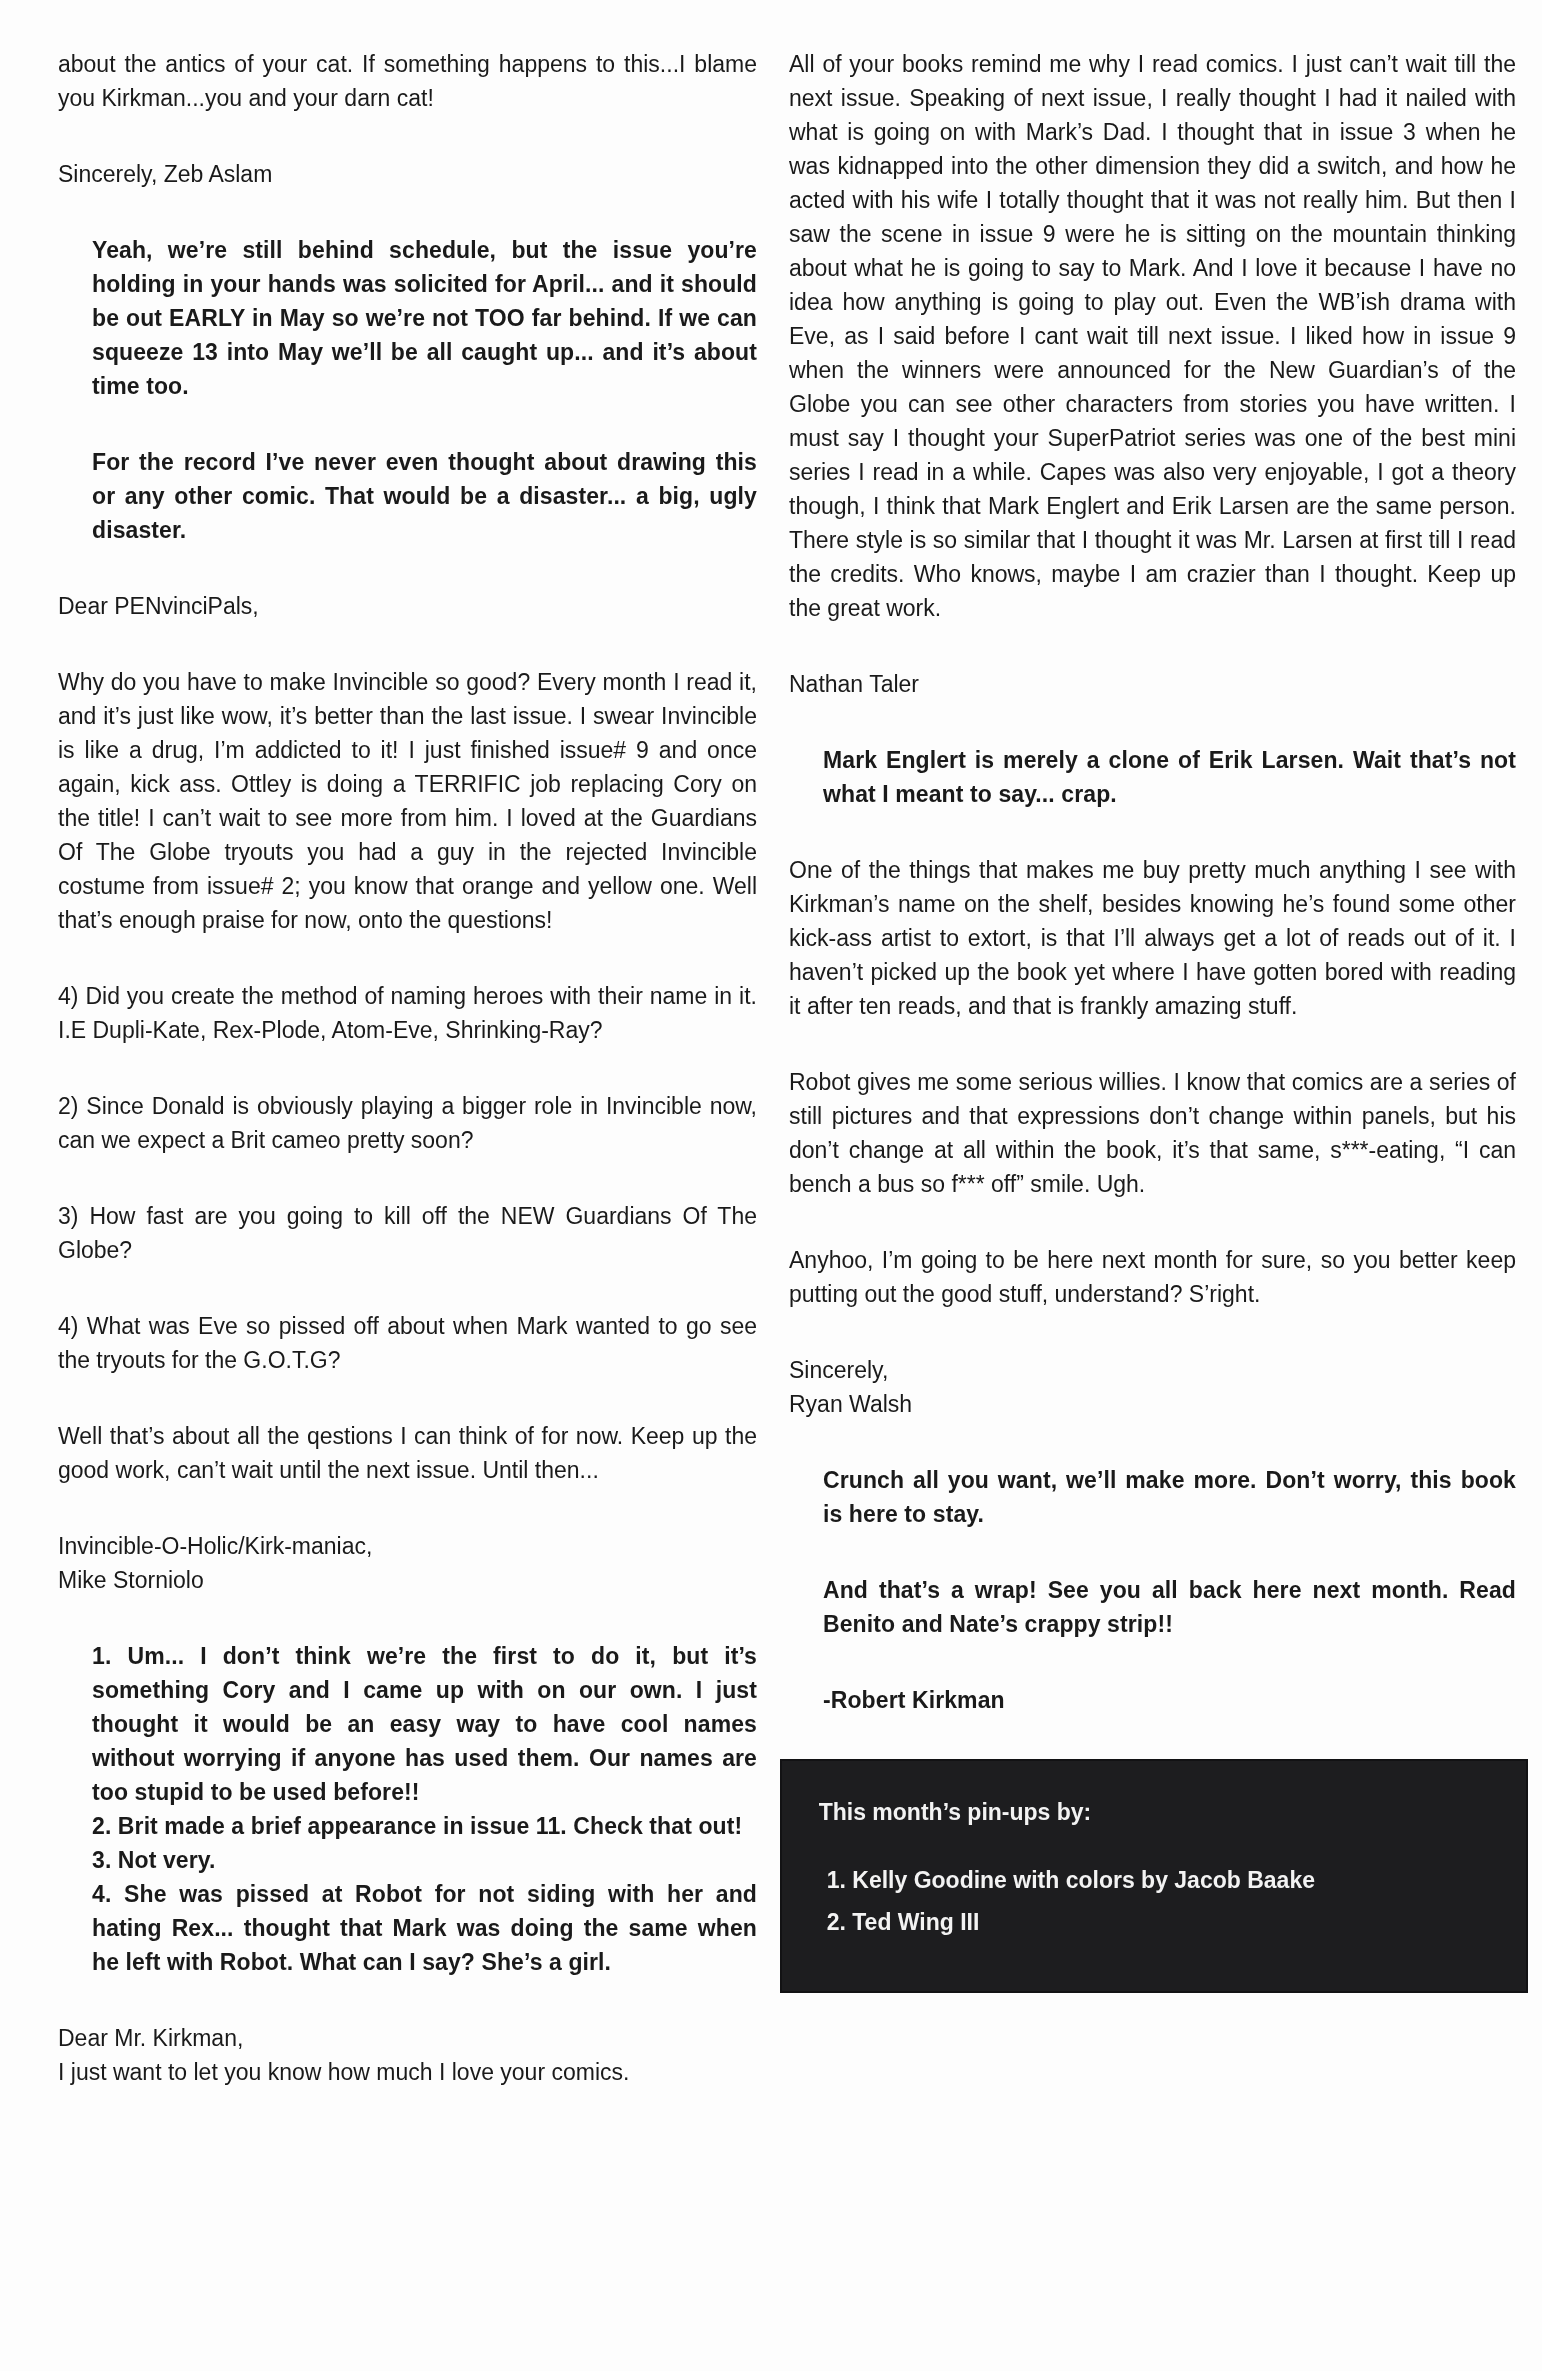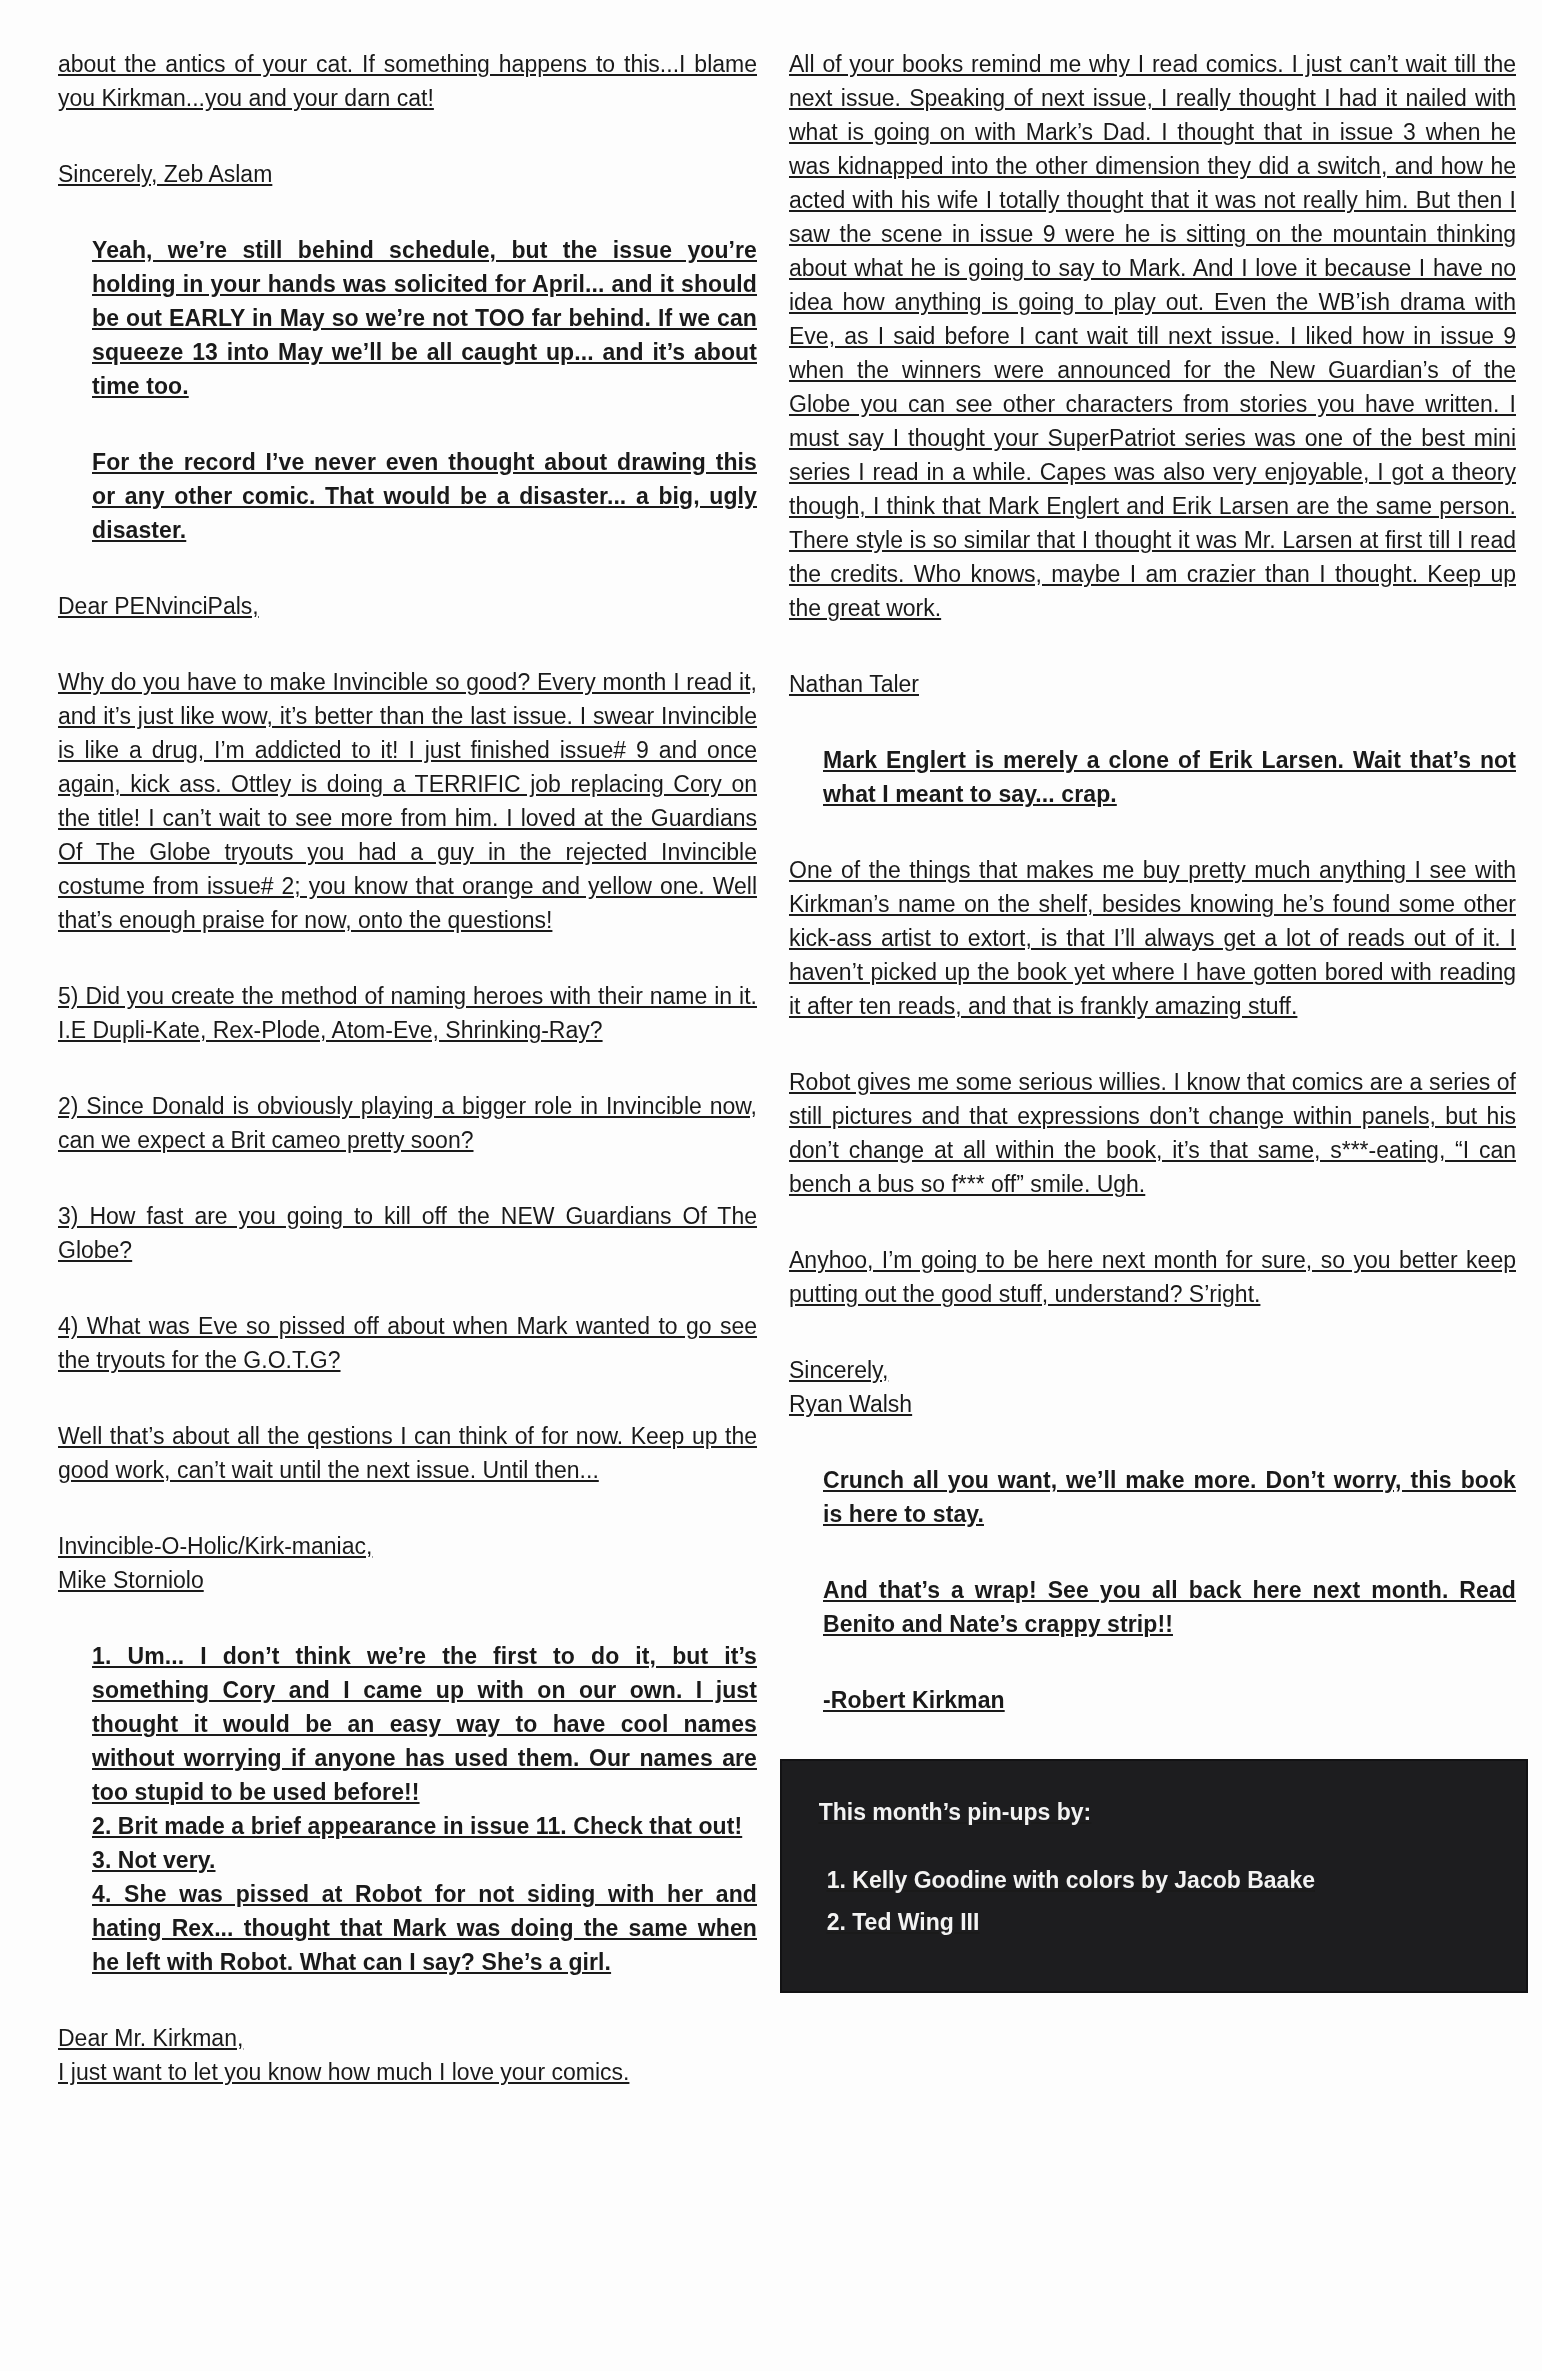--- a/index.html
+++ b/index.html
@@ -7,21 +7,20 @@
     width: 1543px;
     height: 2372px;
     background: #fdfdfd;
     overflow: hidden;
     font-family: "Liberation Sans", "DejaVu Sans", sans-serif;
   }
   .page {
     display: flex;
     padding: 47px 0 0 58px;
     color: #1a1a1a;
-    text-decoration: underline;
   }
   .col {
     font-size: 23px;
     line-height: 34px;
     text-align: justify;
   }
   .col-left  { width: 699px; margin-right: 32px; }
   .col-right { width: 727px; }
   .para {
     margin: 0 0 42px 0;
@@ -48,21 +47,21 @@
 
 <div class="page">
 
   <div class="col col-left">
     <p class="para">about the antics of your cat. If something happens to this...I blame you Kirkman...you and your darn cat!</p>
     <p class="para">Sincerely, Zeb Aslam</p>
     <p class="para bold">Yeah, we’re still behind schedule, but the issue you’re holding in your hands was solicited for April... and it should be out EARLY in May so we’re not TOO far behind.  If we can squeeze 13 into May we’ll be all caught up... and it’s about time too.</p>
     <p class="para bold">For the record I’ve never even thought about drawing this or any other comic.  That would be a disaster... a big, ugly disaster.</p>
     <p class="para">Dear PENvinciPals,</p>
     <p class="para">Why do you have to make Invincible so good? Every month I read it, and it’s just like wow, it’s better than the last issue. I swear Invincible is like a drug, I’m addicted to it! I just finished issue# 9 and once again, kick ass. Ottley is doing a TERRIFIC job replacing Cory on the title! I can’t wait to see more from him. I loved at the Guardians Of The Globe tryouts you had a guy in the rejected Invincible costume from issue# 2; you know that orange and yellow one. Well that’s enough praise for now, onto the questions!</p>
-    <p class="para">5) Did you create the method of naming heroes with their name in it. I.E Dupli-Kate, Rex-Plode, Atom-Eve, Shrinking-Ray?</p>
+    <p class="para">4) Did you create the method of naming heroes with their name in it. I.E Dupli-Kate, Rex-Plode, Atom-Eve, Shrinking-Ray?</p>
     <p class="para">2) Since Donald is obviously playing a bigger role in Invincible now, can we expect a Brit cameo pretty soon?</p>
     <p class="para">3) How fast are you going to kill off the NEW Guardians Of The Globe?</p>
     <p class="para">4) What was Eve so pissed off about when Mark wanted to go see the tryouts for the G.O.T.G?</p>
     <p class="para">Well that’s about all the qestions I can think of for now. Keep up the good work, can’t wait until the next issue. Until then...</p>
     <p class="para">Invincible-O-Holic/Kirk-maniac,
 Mike Storniolo</p>
     <p class="para bold">1. Um... I don’t think we’re the first to do it, but it’s something Cory and I came up with on our own.  I just thought it would be an easy way to have cool names without worrying if anyone has used them. Our names are too stupid to be used before!!
 2. Brit made a brief appearance in issue 11.  Check that out!
 3. Not very.
 4. She was pissed at Robot for not siding with her and hating Rex... thought that Mark was doing the same when he left with Robot.  What can I say? She’s a girl.</p>

